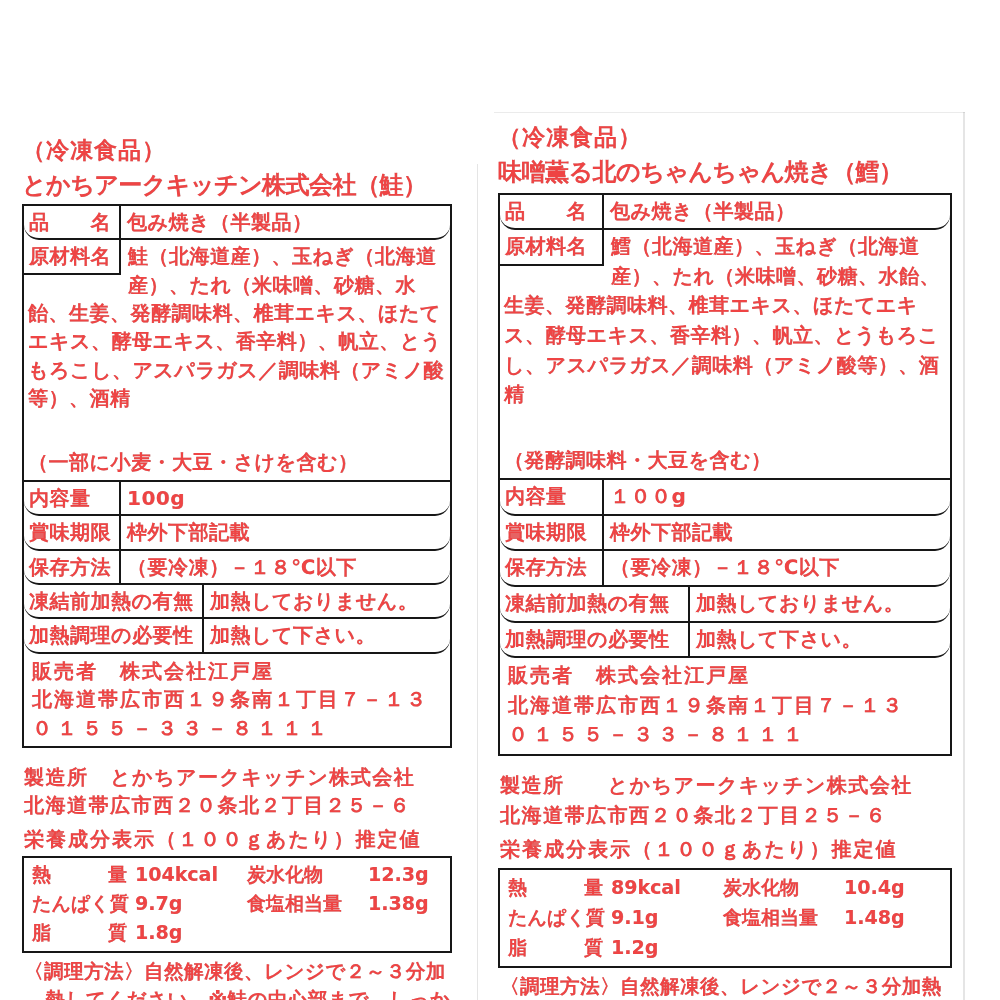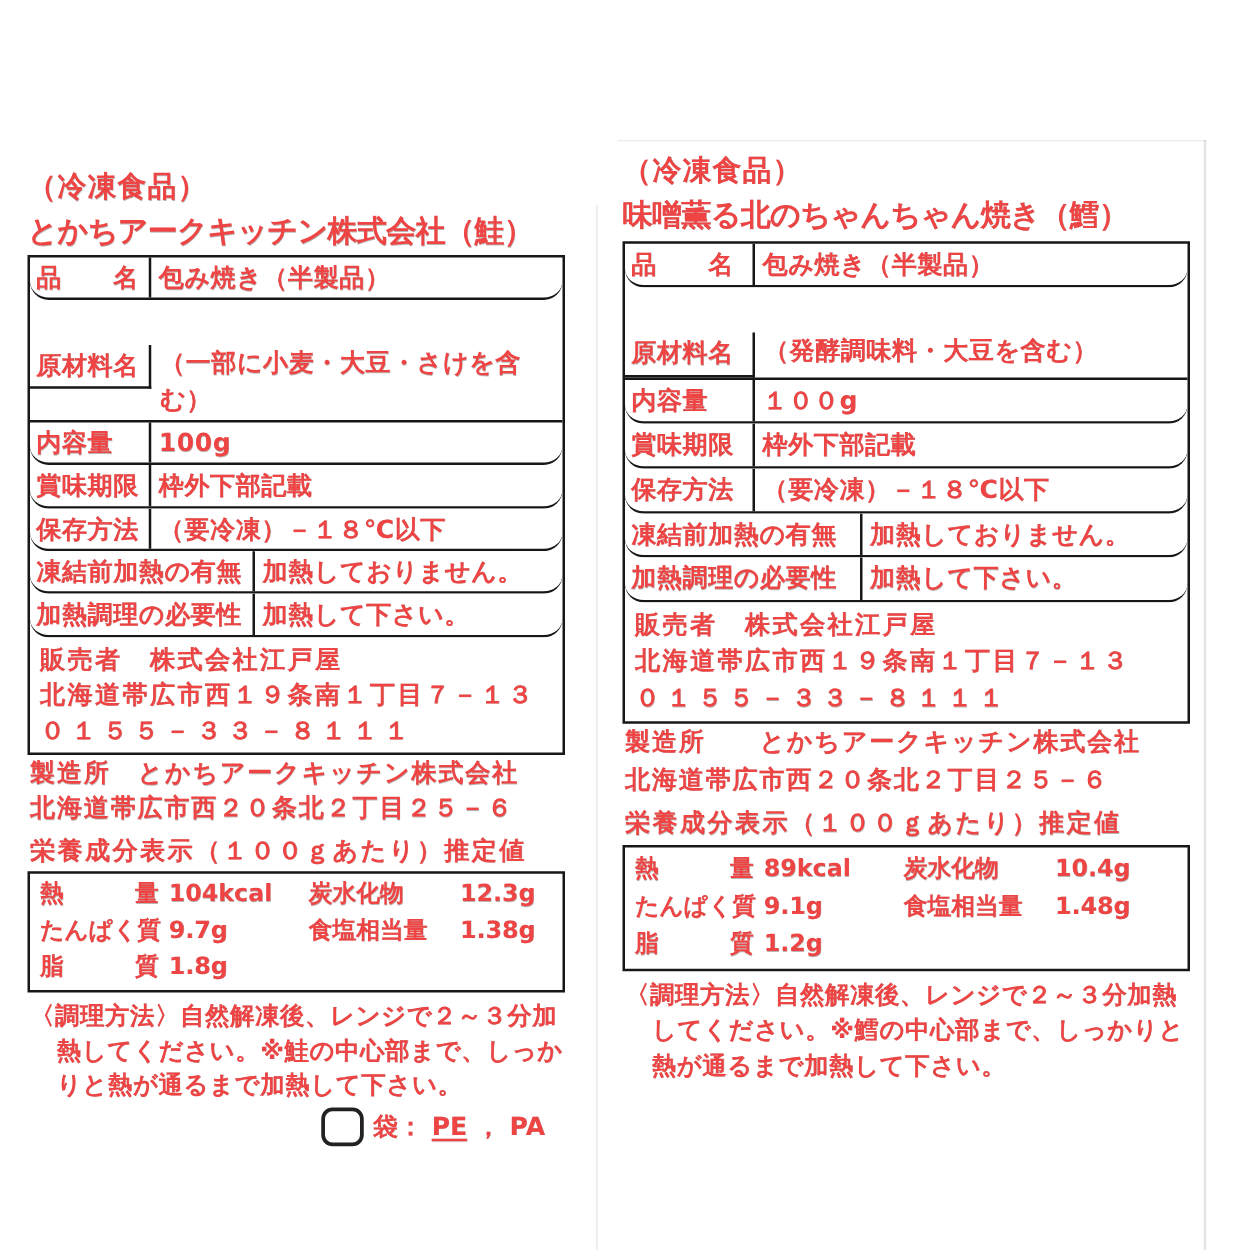--- a/index.html
+++ b/index.html
@@ -38,21 +38,21 @@
   .ingrow::after { content:""; display:block; clear:both; }
   .ing-label { float:left; width:97px; border-right:2.5px solid #171717; border-bottom:2.5px solid #171717;
                padding:2px 2px 2px 5px; margin-right:7px; font-weight:700; }
   .card--right .ing-label { width:104px; }
   .ing-text { padding:2px 4px 0 4px; }
   .allergen { padding:0 4px 3px 4px;margin-top:36px; }
 
   .seller { padding:3px 6px 4px 8px; letter-spacing:2px; }
   .seller .phone { letter-spacing:5px; }
 
-  .maker { margin-top:0; padding-left:2px; letter-spacing:1.5px; }
+  .maker { margin-top:15px; padding-left:2px; letter-spacing:1.5px; }
   .nut-header { margin-top:5px; letter-spacing:2px; white-space:nowrap; padding-left:2px; }
 
   .nut-box { border:2.5px solid #171717; margin-top:3px; padding:2px 0 4px 0; font-size:19px; }
   .nut-row { display:grid; grid-template-columns:103px 112px 121px 1fr; padding:1px 8px; }
   .nlabel { font-weight:700; }
   .nval { font-family:"DejaVu Sans", sans-serif; }
 
   .cooking { margin-top:5px; padding-left:1.2em; text-indent:-1.1em; letter-spacing:0.5px; font-size:19.5px; }
 
   .recycle { display:flex; justify-content:flex-end; align-items:center; gap:7px;
@@ -72,20 +72,21 @@
     <div class="note">（冷凍食品）</div>
     <div class="title">とかちアークキッチン株式会社（鮭）</div>
 
     <div class="tbl">
       <div class="trow grid-narrow">
         <span class="lcell">品　　名</span>
         <span class="vcell">包み焼き（半製品）</span>
       </div>
       <div class="ingrow">
         <span class="ing-label">原材料名</span>
+        <div class="ing-text">鮭（北海道産）、玉ねぎ（北海道産）、たれ（米味噌、砂糖、水飴、生姜、発酵調味料、椎茸エキス、ほたてエキス、酵母エキス、香辛料）、帆立、とうもろこし、アスパラガス／調味料（アミノ酸等）、酒精</div>
         <div class="allergen">（一部に小麦・大豆・さけを含む）</div>
       </div>
       <div class="trow grid-narrow">
         <span class="lcell">内容量</span>
         <span class="vcell">100g</span>
       </div>
       <div class="trow grid-narrow">
         <span class="lcell">賞味期限</span>
         <span class="vcell">枠外下部記載</span>
       </div>
@@ -150,20 +151,21 @@
     <div class="note">（冷凍食品）</div>
     <div class="title">味噌薫る北のちゃんちゃん焼き（鱈）</div>
 
     <div class="tbl">
       <div class="trow grid-narrow">
         <span class="lcell">品　　名</span>
         <span class="vcell">包み焼き（半製品）</span>
       </div>
       <div class="ingrow">
         <span class="ing-label">原材料名</span>
+        <div class="ing-text">鱈（北海道産）、玉ねぎ（北海道産）、たれ（米味噌、砂糖、水飴、生姜、発酵調味料、椎茸エキス、ほたてエキス、酵母エキス、香辛料）、帆立、とうもろこし、アスパラガス／調味料（アミノ酸等）、酒精</div>
         <div class="allergen">（発酵調味料・大豆を含む）</div>
       </div>
       <div class="trow grid-narrow">
         <span class="lcell">内容量</span>
         <span class="vcell">１００g</span>
       </div>
       <div class="trow grid-narrow">
         <span class="lcell">賞味期限</span>
         <span class="vcell">枠外下部記載</span>
       </div>

